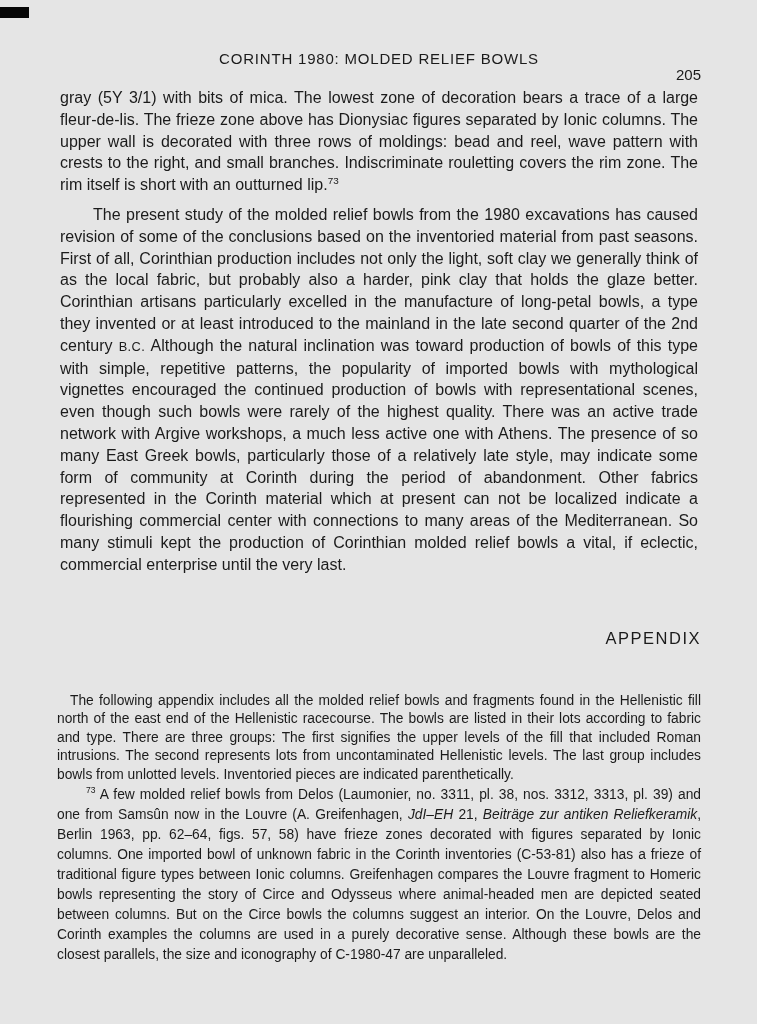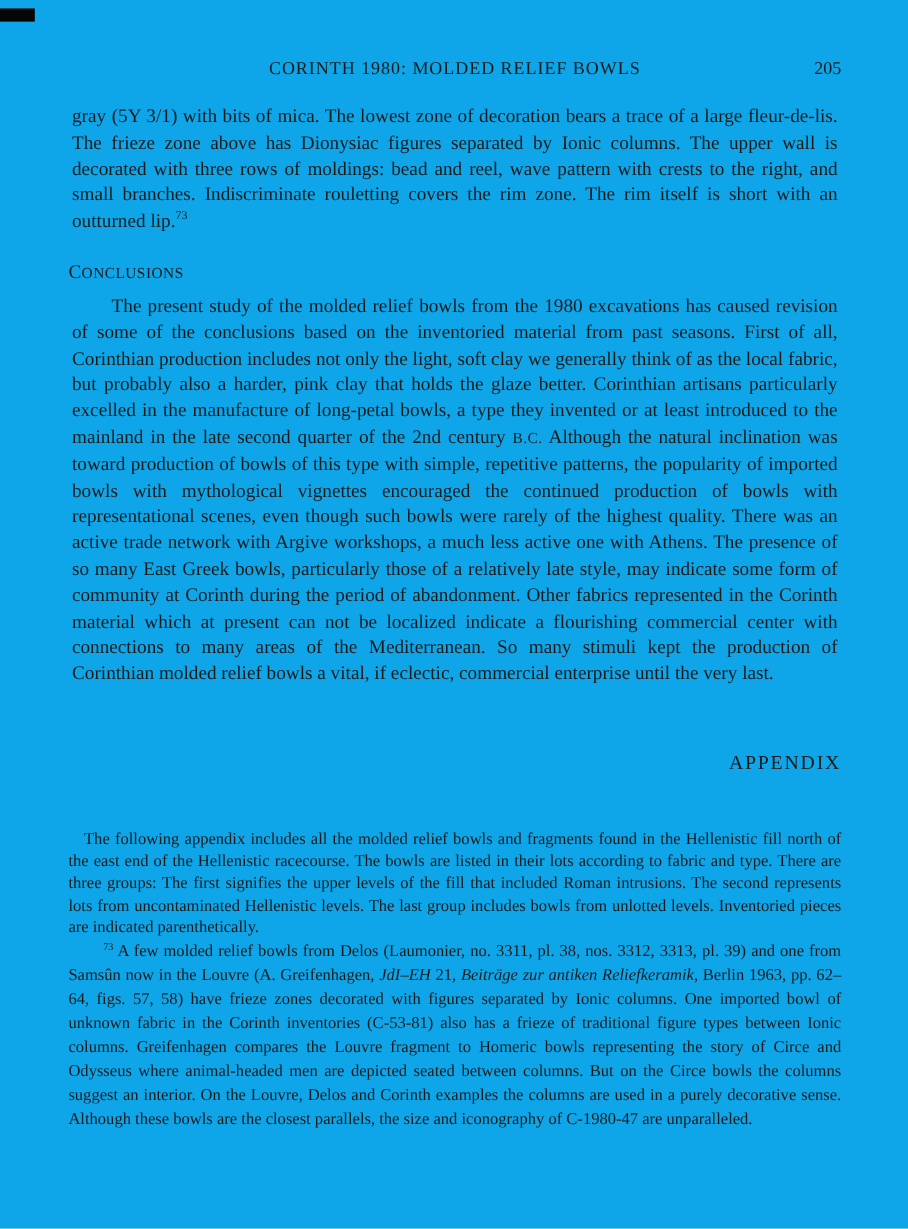--- a/index.html
+++ b/index.html
@@ -7,22 +7,22 @@
     padding: 0;
     width: 757px;
     height: 1024px;
     overflow: hidden;
     background: #ffffff;
   }
   .page {
     position: relative;
     width: 757px;
     height: 1024px;
-    background: #0ea5e9;
-    font-family: Liberation Serif, serif;
+    background: #e5e5e5;
+    font-family: Liberation Sans, sans-serif;
     color: #1b1b1b;
     overflow: hidden;
   }
   .scan-mark {
     position: absolute;
     left: 0;
     top: 7px;
     width: 29px;
     height: 11px;
     background: #060606;
@@ -38,21 +38,21 @@
     margin-top: 50px;
     height: 18px;
     text-align: center;
     font-size: 15px;
     letter-spacing: 0.8px;
     white-space: nowrap;
   }
   .page-num {
     position: absolute;
     right: 0;
-    top: 0;
+    top: 16px;
     letter-spacing: 0;
   }
   .body-par {
     margin: 3px;
     font-size: 16px;
     line-height: 21.8px;
     text-align: justify;
   }
   .first-par { margin-top: 19px; }
   .section-head {
@@ -97,21 +97,20 @@
   <div class="scan-mark"></div>
   <div class="content">
 
     <div class="running-head">
       <span>CORINTH 1980: MOLDED RELIEF BOWLS</span>
       <span class="page-num">205</span>
     </div>
 
     <p class="body-par first-par"><span>gray (5Y 3/1) with bits of mica. The lowest zone of decoration bears a trace of a large fleur-de-lis. The frieze zone above has Dionysiac figures separated by Ionic columns. The upper wall is decorated with three rows of moldings: bead and reel, wave pattern with crests to the right, and small branches. Indiscriminate rouletting covers the rim zone. The rim itself is short with an outturned lip.</span><sup class="seg-sup">73</sup></p>
 
-    <h2 class="section-head"><span>C</span><span class="seg-sc">ONCLUSIONS</span></h2>
 
     <p class="body-par indent-par"><span>The present study of the molded relief bowls from the 1980 excavations has caused revision of some of the conclusions based on the inventoried material from past seasons. First of all, Corinthian production includes not only the light, soft clay we generally think of as the local fabric, but probably also a harder, pink clay that holds the glaze better. Corinthian artisans particularly excelled in the manufacture of long-petal bowls, a type they invented or at least introduced to the mainland in the late second quarter of the 2nd century </span><span class="seg-sc">B.C.</span><span> Although the natural inclination was toward production of bowls of this type with simple, repetitive patterns, the popularity of imported bowls with mythological vignettes encouraged the continued production of bowls with representational scenes, even though such bowls were rarely of the highest quality. There was an active trade network with Argive workshops, a much less active one with Athens. The presence of so many East Greek bowls, particularly those of a relatively late style, may indicate some form of community at Corinth during the period of abandonment. Other fabrics represented in the Corinth material which at present can not be localized indicate a flourishing commercial center with connections to many areas of the Mediterranean. So many stimuli kept the production of Corinthian molded relief bowls a vital, if eclectic, commercial enterprise until the very last.</span></p>
 
     <h3 class="appendix-head">APPENDIX</h3>
 
     <p class="small-par appendix-par"><span>The following appendix includes all the molded relief bowls and fragments found in the Hellenistic fill north of the east end of the Hellenistic racecourse. The bowls are listed in their lots according to fabric and type. There are three groups: The first signifies the upper levels of the fill that included Roman intrusions. The second represents lots from uncontaminated Hellenistic levels. The last group includes bowls from unlotted levels. Inventoried pieces are indicated parenthetically.</span></p>
 
     <p class="small-par footnote-par"><sup class="seg-sup">73</sup><span> A few molded relief bowls from Delos (Laumonier, no. 3311, pl. 38, nos. 3312, 3313, pl. 39) and one from Samsûn now in the Louvre (A. Greifenhagen, </span><span class="seg-i">JdI–EH</span><span> 21, </span><span class="seg-i">Beiträge zur antiken Reliefkeramik</span><span>, Berlin 1963, pp. 62–64, figs. 57, 58) have frieze zones decorated with figures separated by Ionic columns. One imported bowl of unknown fabric in the Corinth inventories (C-53-81) also has a frieze of traditional figure types between Ionic columns. Greifenhagen compares the Louvre fragment to Homeric bowls representing the story of Circe and Odysseus where animal-headed men are depicted seated between columns. But on the Circe bowls the columns suggest an interior. On the Louvre, Delos and Corinth examples the columns are used in a purely decorative sense. Although these bowls are the closest parallels, the size and iconography of C-1980-47 are unparalleled.</span></p>
 
   </div>

